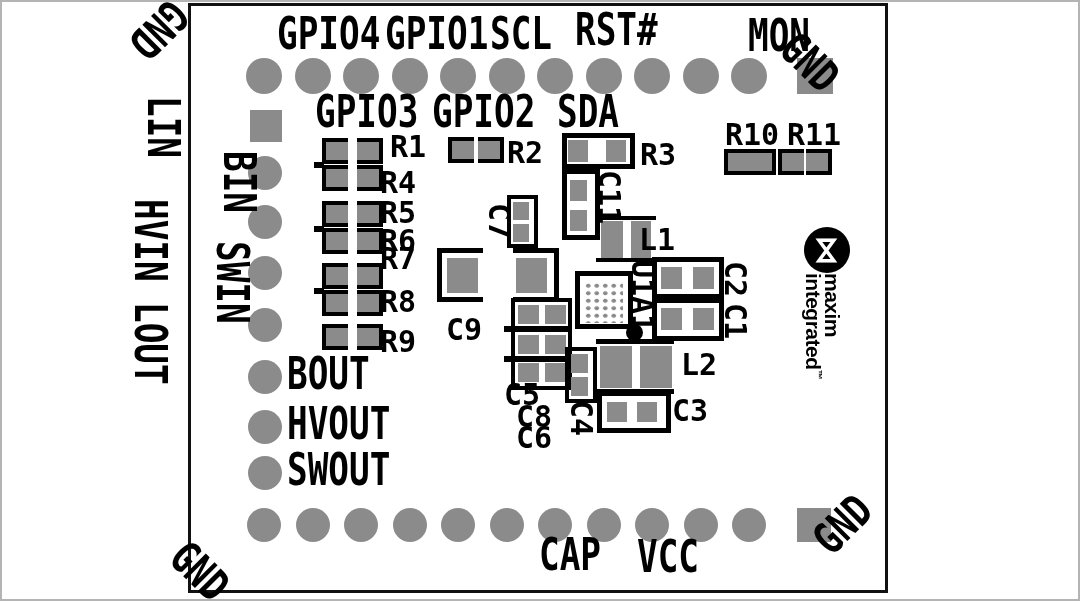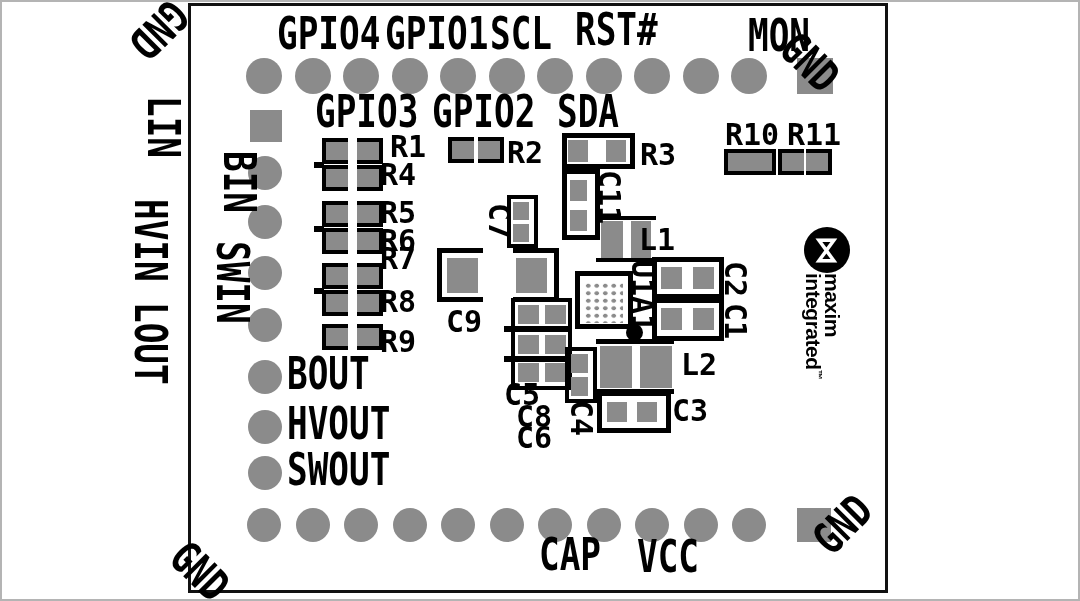--- a/index.html
+++ b/index.html
@@ -177,31 +177,31 @@
   <div class="t44" style="left:287px;top:352px">BOUT</div>
   <div class="t44" style="left:287px;top:402px">HVOUT</div>
   <div class="t44" style="left:287px;top:448px">SWOUT</div>
 
   <div class="t44" style="transform:translate(-50%,-50%) rotate(45deg) scaleX(0.78);left:233px;top:556px">GND</div>
   <div class="t44" style="left:539px;top:533px">CAP</div>
   <div class="t44" style="left:637px;top:535px">VCC</div>
   <div class="t44" style="transform:translate(-50%,-50%) rotate(-45deg) scaleX(0.78);left:845px;top:553px">GND</div>
 
   <div class="t30" style="left:390px;top:132px">R1</div>
-  <div class="t30" style="left:380px;top:160px">R4</div>
+  <div class="t30" style="left:380px;top:168px">R4</div>
   <div class="t30" style="left:380px;top:198px">R5</div>
   <div class="t30" style="left:380px;top:226px">R6</div>
   <div class="t30" style="left:380px;top:244px">R7</div>
   <div class="t30" style="left:380px;top:287px">R8</div>
   <div class="t30" style="left:380px;top:327px">R9</div>
   <div class="t30" style="left:507px;top:138px">R2</div>
   <div class="t30" style="left:640px;top:140px">R3</div>
   <div class="t30" style="left:725px;top:120px">R10</div>
   <div class="t30" style="left:787px;top:120px">R11</div>
-  <div class="t30" style="left:446px;top:307px">C9</div>
+  <div class="t30" style="left:446px;top:315px">C9</div>
   <div class="t30" style="left:504px;top:380px">C5</div>
   <div class="t30" style="left:516px;top:402px">C8</div>
   <div class="t30" style="left:516px;top:423px">C6</div>
   <div class="t30" style="left:672px;top:396px">C3</div>
   <div class="t30" style="left:639px;top:225px">L1</div>
   <div class="t30" style="left:681px;top:350px">L2</div>
 
   <div class="rotc" style="font-size:30px;transform:translate(-50%,-50%) rotate(90deg);left:499px;top:221px">C7</div>
   <div class="rotc" style="font-size:30px;transform:translate(-50%,-50%) rotate(90deg);left:609px;top:197px">C11</div>
   <div class="rotc" style="font-size:30px;transform:translate(-50%,-50%) rotate(90deg);left:642px;top:296px">U1A1</div>

